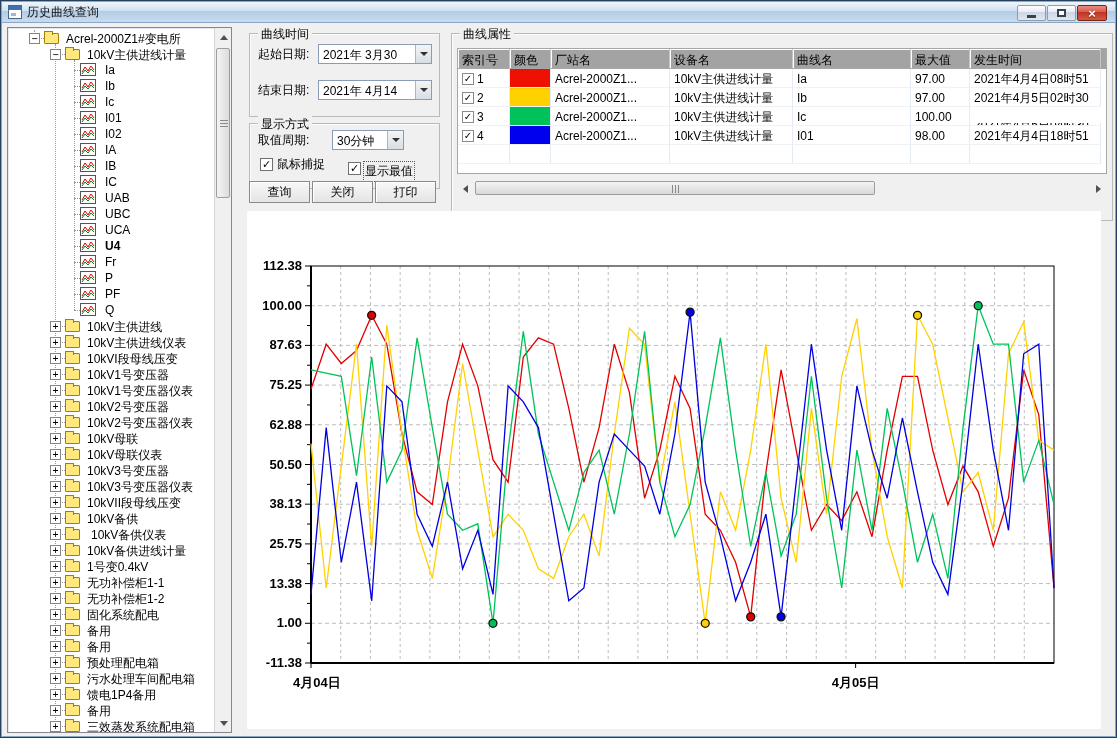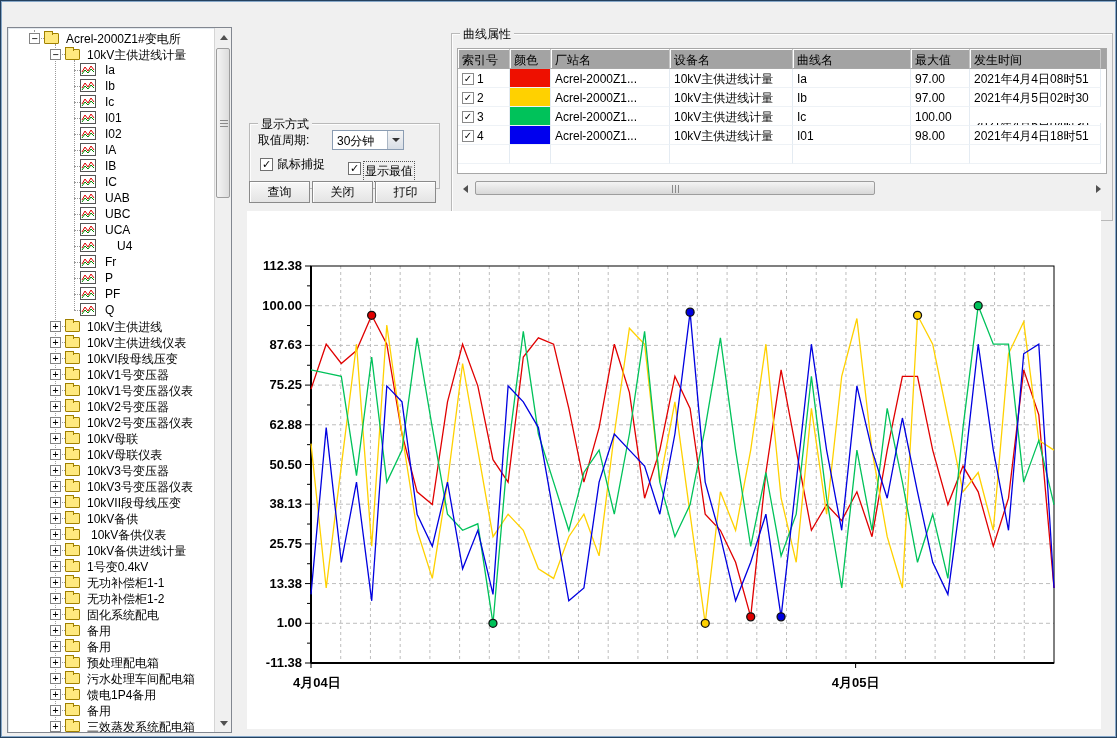--- a/index.html
+++ b/index.html
@@ -87,20 +87,35 @@
   .hgrip { position:absolute; top:3px; width:8px; height:8px;
     background:repeating-linear-gradient(90deg,#8a8a8a 0 1px,transparent 1px 3px); }
   
   .chart-panel { position:absolute; left:243px; top:188px; width:854px; height:518px; background:#fff; }
 </style>
 </head>
 <body>
 
 <div class="window">
 
+  <div class="titlebar">
+    <span class="app-icon"></span>
+    <span class="title-text">历史曲线查询</span>
+    <span class="caption-buttons">
+      <span class="cap-btn">
+          <span class="glyph-min"></span>
+        </span>
+      <span class="cap-btn">
+          <span class="glyph-max"></span>
+        </span>
+      <span class="cap-btn close">
+          <span class="glyph-close">×</span>
+        </span>
+    </span>
+  </div>
 
   <div class="client">
 
     <div class="tree">
       <div class="tree-rows" id="treeRows">
           <div class="guide" style="left: 26px; top: 0px; height: 14px;"></div>
           <div class="guide" style="left: 47px; top: 14px; height: 688px;"></div>
           <div class="guide" style="left: 66px; top: 30px; height: 250px;"></div>
           <div class="tree-row">
             <span class="stub" style="left: 26px; width: 10px;"></span>
@@ -225,21 +240,21 @@
             <span class="tree-label" style="left: 97px;">UCA</span>
           </div>
           <div class="tree-row">
             <span class="stub" style="left: 66px; width: 6px;"></span>
             <span class="curve-ico" style="left: 72px;">
               <svg width="14" height="11" style="position:absolute;left:0;top:0">
                 <polyline points="1,8 4,3 7,7 10,2 13,6" fill="none" stroke="#d00" stroke-width="1"></polyline>
                 <polyline points="1,10 4,6 7,9 10,5 13,8" fill="none" stroke="#080" stroke-width="1"></polyline>
               </svg>
             </span>
-            <span class="tree-label" style="left: 109px;">U4</span>
+            <span class="tree-label" style="left: 97px; font-weight: bold;">U4</span>
           </div>
           <div class="tree-row">
             <span class="stub" style="left: 66px; width: 6px;"></span>
             <span class="curve-ico" style="left: 72px;">
               <svg width="14" height="11" style="position:absolute;left:0;top:0">
                 <polyline points="1,8 4,3 7,7 10,2 13,6" fill="none" stroke="#d00" stroke-width="1"></polyline>
                 <polyline points="1,10 4,6 7,9 10,5 13,8" fill="none" stroke="#080" stroke-width="1"></polyline>
               </svg>
             </span>
             <span class="tree-label" style="left: 97px;">Fr</span>
@@ -437,20 +452,41 @@
           </span>
         <div class="vthumb" style="top:20px; height:150px;">
           <span class="grip" style="top:71px;"></span>
         </div>
         <span class="arrow" style="bottom:1px;">
             <i class="tri-down"></i>
           </span>
       </div>
     </div>
 
+    <div class="groupbox" style="left:245px; top:10px; width:191px; height:84px;">
+      <span class="legend">曲线时间</span>
+      <div class="frow" style="left:8px; top:12px;">
+        <span>起始日期:</span>
+      </div>
+      <div class="combo" style="position:absolute; left:68px; top:10px; width:114px;">
+        <span class="val">2021年 3月30</span>
+        <span class="drop">
+            <i></i>
+          </span>
+      </div>
+      <div class="frow" style="left:8px; top:48px;">
+        <span>结束日期:</span>
+      </div>
+      <div class="combo" style="position:absolute; left:68px; top:46px; width:114px;">
+        <span class="val">2021年 4月14</span>
+        <span class="drop">
+            <i></i>
+          </span>
+      </div>
+    </div>
 
     <div class="groupbox" style="left:245px; top:100px; width:191px; height:66px;">
       <span class="legend">显示方式</span>
       <div class="frow" style="left:8px; top:8px;">
         <span>取值周期:</span>
       </div>
       <div class="combo" style="position:absolute; left:82px; top:6px; width:72px;">
         <span class="val">30分钟</span>
         <span class="drop">
             <i></i>

